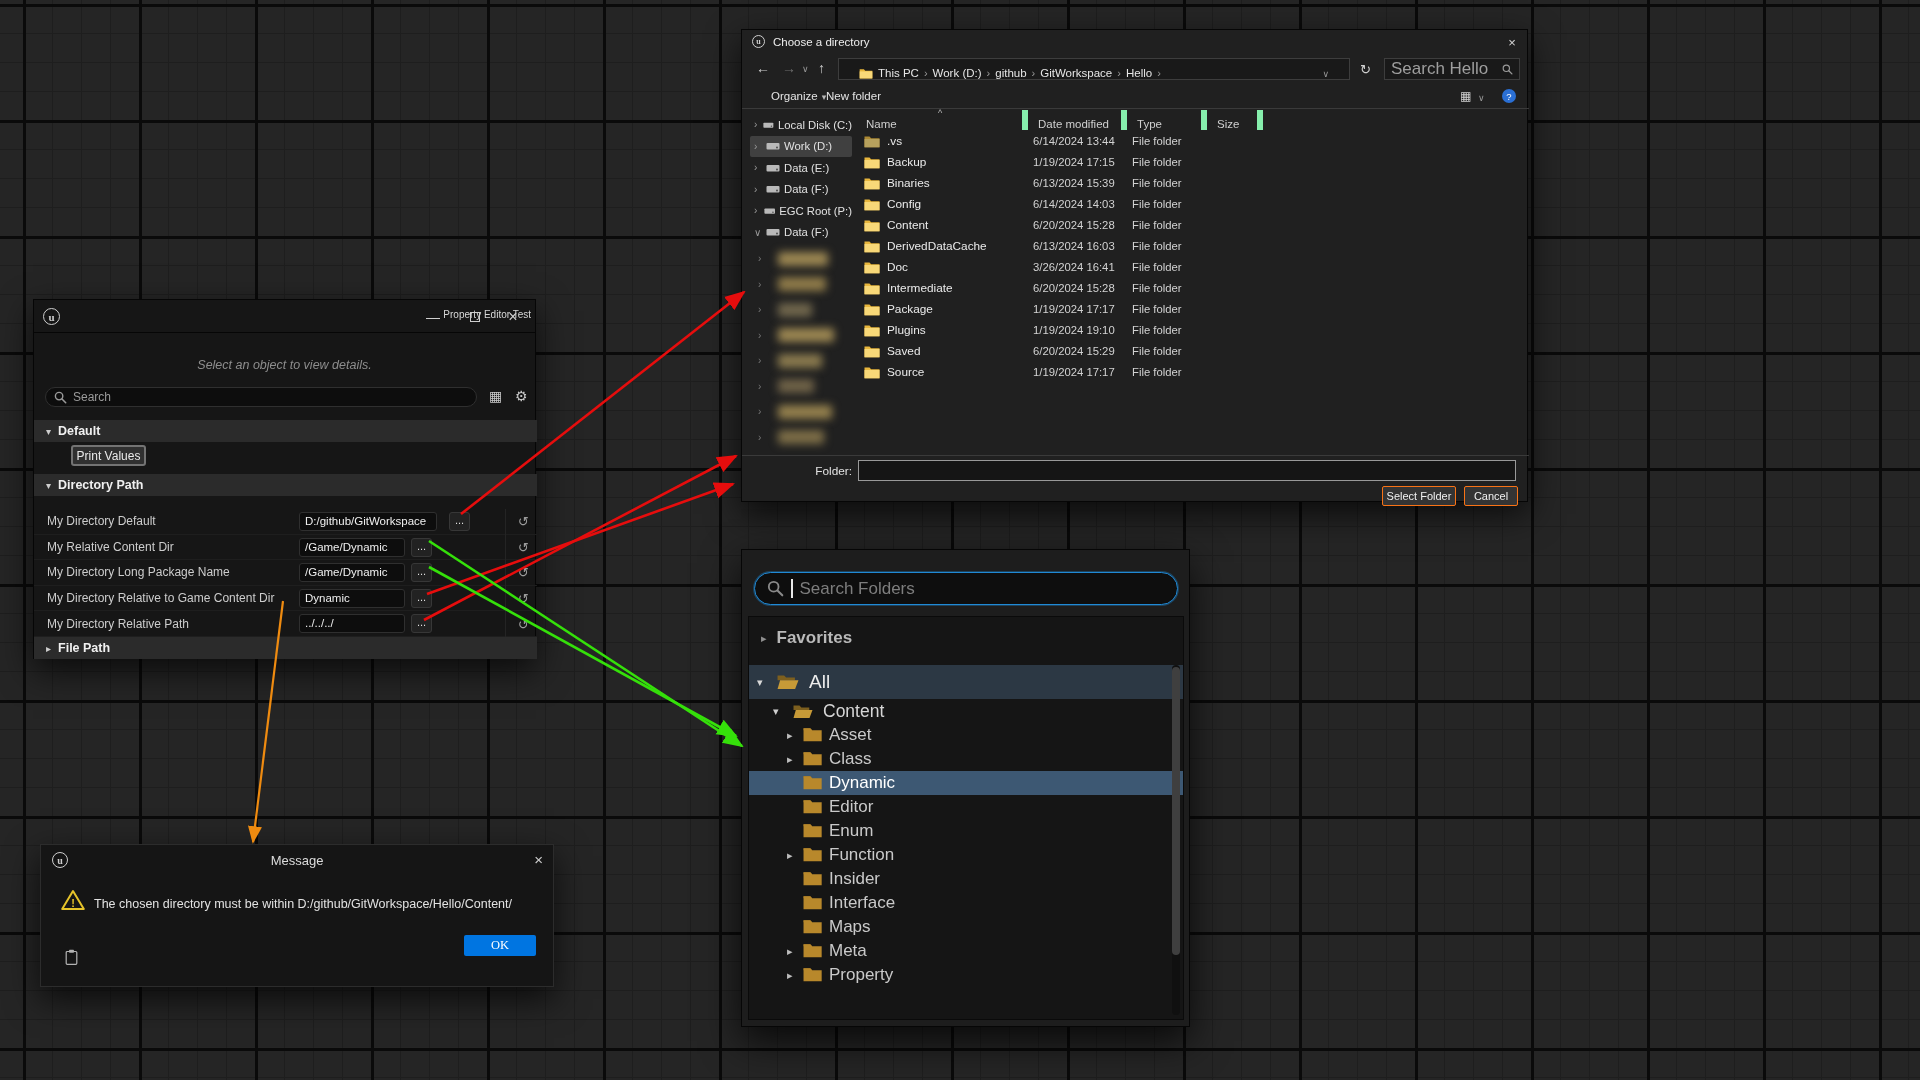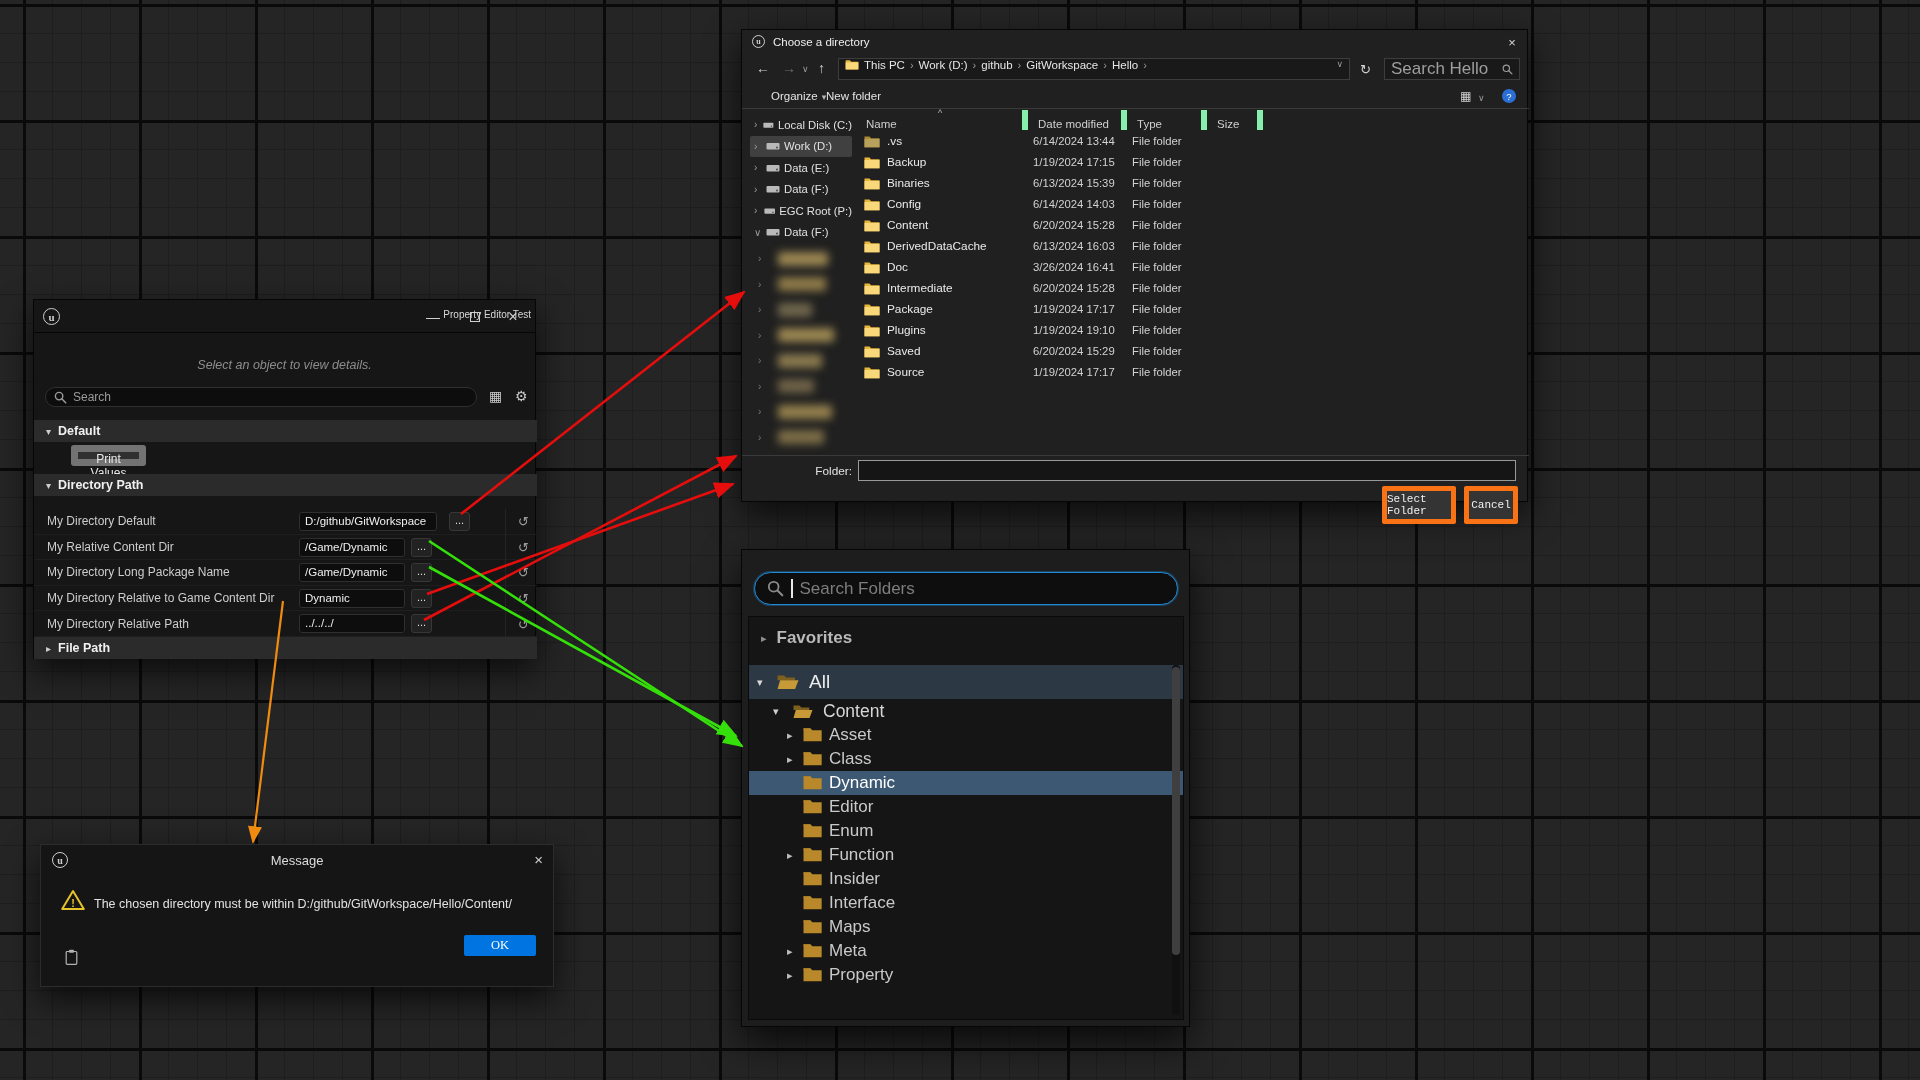--- a/index.html
+++ b/index.html
@@ -31,41 +31,41 @@
   .pe-hint{position:absolute;left:0;right:0;top:58px;text-align:center;font-style:italic;color:#8d8d8d;font-size:12.5px}
   .searchpill{position:absolute;display:flex;align-items:center;background:#0d0d0d;border:1px solid #2f2f2f;border-radius:10px;padding:0 8px;gap:6px}
   .pe-search{left:11px;top:87px;width:432px;height:20px}
   .ph{color:#9a9a9a;font-size:12px}
   .pe-ic{position:absolute;top:88px;color:#c9c9c9;font-size:14px}
   .pe-ic1{left:455px}.pe-ic2{left:481px}
   .pe-sec{position:absolute;left:0;width:503px;height:22px;background:#2b2b2b;display:flex;align-items:center;gap:7px;padding-left:12px}
   .pe-sec .tri{color:#cdcdcd;font-size:10px}
   .pe-sec .sec-label{color:#f0f0f0;font-weight:bold;font-size:12.5px}
   .sec-default{top:120px}.sec-dir{top:174px}.sec-file{top:337px}
-  .pe-print{position:absolute;left:37px;top:145px;width:75px;height:21px;background:#303030;border:7px solid #737373;border-radius:3px;color:#e9e9e9;font-size:12px;font-family:inherit}
+  .pe-print{position:absolute;left:37px;top:145px;width:75px;height:21px;background:#303030;border:2px solid #737373;border-radius:3px;color:#e9e9e9;font-size:12px;font-family:inherit}
   .pe-rows{position:absolute;left:0;top:209px;width:503px}
   .pe-row{position:relative;height:25.6px;border-bottom:1px solid #1e1e1e}
   .pe-row::after{content:"";position:absolute;left:471px;top:0;bottom:-1px;width:1px;background:#242424}
   .pe-row-label{position:absolute;left:13px;top:50%;transform:translateY(-50%);font-size:12px;color:#cdcdcd;white-space:nowrap}
   .pe-val{position:absolute;left:265px;top:3px;width:106px;height:19px;background:#0d0d0d;border:1px solid #2f2f2f;border-radius:3px;color:#efefef;font-size:11.5px;line-height:16px;padding:0 5px;white-space:nowrap;overflow:hidden}
   .pe-val-wide{width:138px}
   .pe-dots{position:absolute;left:377px;top:3px;width:21px;height:19px;background:#222;border:1px solid #373737;border-radius:3px;color:#dedede;font-size:11px;text-align:center;line-height:15px}
   .pe-dots-wide{left:415px}
   .pe-reset{position:absolute;left:484px;top:50%;transform:translateY(-50%);color:#9b9b9b;font-size:13px}
 
   
   .cd{left:741px;top:29px;width:787px;height:473px;background:#202020;z-index:20}
   .cd-bar{height:24px;position:relative}
   .cd-bar .ue-logo{position:absolute;left:10px;top:5px;width:13px;height:13px;font-size:8px}
   .cd-title{position:absolute;left:31px;top:6px;font-size:11.5px;color:#ededed}
   .cd-close{position:absolute;right:0;top:0;width:30px;height:24px;display:flex;align-items:center;justify-content:center;color:#d6d6d6;font-size:13px}
   .cd-nav{position:absolute;left:0;top:24px;width:787px;height:31px}
   .navic{position:absolute;top:6px;font-size:14px;color:#cfcfcf}
   .cd-back{left:14px}.cd-fwd{left:40px;color:#6e6e6e}.cd-navdrop{left:60px;font-size:9px;top:10px;color:#9a9a9a}.cd-up{left:76px}
-  .cd-crumbbox{position:absolute;left:96px;top:4px;width:512px;height:22px;background:#191919;border:1px solid #3d3d3d;display:flex;align-items:flex-start;padding:0 6px;gap:5px}
+  .cd-crumbbox{position:absolute;left:96px;top:4px;width:512px;height:22px;background:#191919;border:1px solid #3d3d3d;display:flex;align-items:flex-end;padding:0 20px;gap:5px}
   .crumb{font-size:11.5px;color:#e6e6e6;white-space:nowrap}
   .crumb-sep{font-size:11px;color:#9a9a9a}
   .cd-crumbdrop{margin-left:auto;color:#9a9a9a;font-size:9px}
   .cd-refresh{position:absolute;left:618px;top:8px;color:#cfcfcf;font-size:13px}
   .cd-searchbox{position:absolute;left:642px;top:4px;width:136px;height:22px;background:#191919;border:1px solid #3d3d3d;display:flex;align-items:center;padding:0 6px}
   .cd-search-ph{font-size:17px;color:#9e9e9e;flex:1}
   .cd-toolbar{position:absolute;left:0;top:55px;width:787px;height:24px;border-bottom:1px solid #3a3a3a}
   .cd-organize{position:absolute;left:29px;top:5px;font-size:11.5px;color:#e3e3e3}
   .dd{font-size:9px;color:#b5b5b5;margin-left:4px}
   .cd-newfolder{position:absolute;left:84px;top:5px;font-size:11.5px;color:#e3e3e3}
@@ -88,21 +88,21 @@
   .cd-drive .chev{width:12px;font-size:10px;color:#9a9a9a}
   .cd-drive .dlabel{font-size:11.3px;color:#e0e0e0;margin-left:4px;white-space:nowrap}
   .drive-selected{background:#404040}
   .cd-blur{position:absolute;left:8px;top:216px;width:102px}
   .cd-blurrow{position:relative;height:25.5px;display:flex;align-items:center;padding-left:8px}
   .cd-blurrow .chev{width:12px;font-size:10px;color:#777}
   .blob{height:14px;border-radius:2px;filter:blur(4px);margin-left:8px}
   .cd-bottom-sep{position:absolute;left:0;top:425px;width:787px;height:1px;background:#3a3a3a}
   .cd-folder-label{position:absolute;left:58px;top:434px;width:52px;text-align:right;font-size:11.8px;color:#e3e3e3}
   .cd-folder-input{position:absolute;left:116px;top:430px;width:658px;height:21px;background:#151515;border:1px solid #999;color:#fff;font-size:12px;font-family:inherit;padding:0 5px}
-  .cd-btn{position:absolute;top:456px;height:38px;background:#343434;border:5px solid #f97316;border-radius:2px;color:#f0f0f0;font-size:11px;font-family:Liberation Mono, monospace;display:flex;align-items:center;justify-content:center}
+  .cd-btn{position:absolute;top:456px;height:20px;background:#343434;border:1px solid #f97316;border-radius:2px;color:#f0f0f0;font-size:11px;font-family:Liberation Sans, sans-serif;display:flex;align-items:center;justify-content:center}
   .cd-select{left:640px;width:74px}
   .cd-cancel{left:722px;width:54px}
 
   
   .fp{left:741px;top:549px;width:449px;height:478px;background:#1d1d1d;border:1px solid #060606;box-shadow:0 14px 36px rgba(0,0,0,.75);z-index:20}
   .fp-search{position:absolute;left:12px;top:22px;width:424px;height:33px;background:#0e0e0e;border:1px solid #2089d5;border-radius:17px;display:flex;align-items:center;padding:0 12px;gap:7px;box-shadow:0 0 0 1px rgba(32,137,213,.35)}
   .fp-ph{color:#7d7d7d;font-size:17px}
   .fp-caret{width:1.5px;height:19px;background:#e8e8e8}
   .fp-panel{position:absolute;left:6px;top:66px;width:436px;height:404px;background:#151515;border:1px solid #0a0a0a}
   .fp-fav{position:absolute;left:0;top:6px;width:100%;height:30px;display:flex;align-items:center;padding-left:12px;gap:10px}

